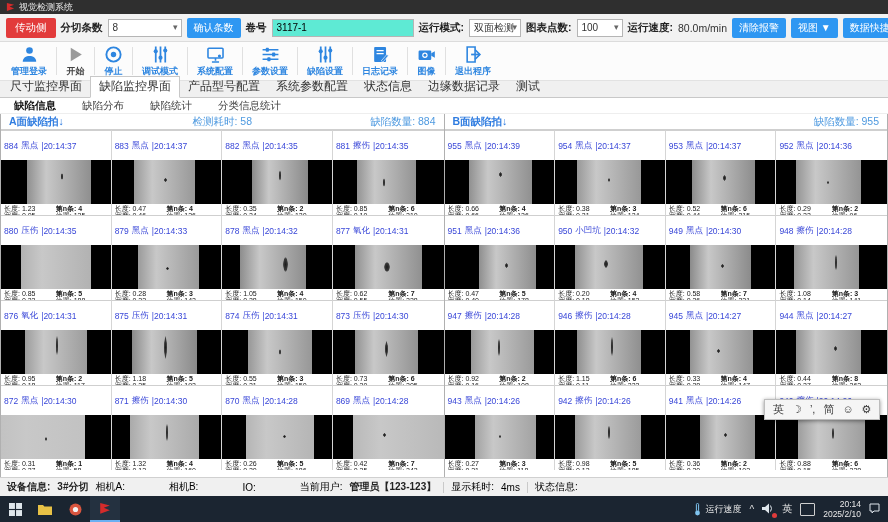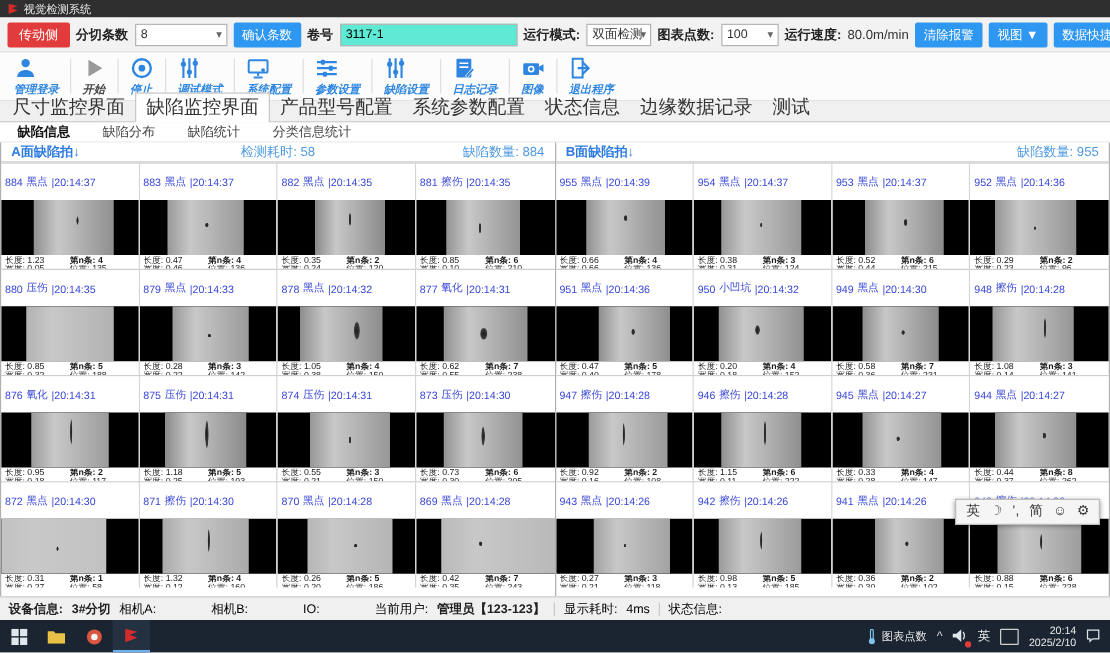--- a/index.html
+++ b/index.html
@@ -17,29 +17,29 @@
   .sel{background:#fff;border:1px solid #b5b5b5;padding:1px 16px 1px 4px;font-size:10px;color:#333;
        position:relative;min-width:30px;height:14px;line-height:14px;cursor:pointer;}
   .sel::after{content:"▾";position:absolute;right:3px;top:0;font-size:9px;color:#666;}
   .btn-blue{background:#2e97f2;color:#fff;padding:3px 7px;border-radius:2px;font-size:10px;cursor:pointer;}
   .txtinput{border:1px solid #b5b5b5;background:#5eead4;padding:2px 4px;width:148px;font-size:10px;
             font-family:"Liberation Sans",sans-serif;height:12px;}
   .speedval{color:#333;font-size:10.5px;}
   
   .toolrow{height:38px;background:#fcfcfc;border-bottom:1px solid #e2e2e2;display:flex;
            align-items:center;padding:0 2px;}
-  .tool{display:flex;flex-direction:column;justify-content:center;
-        padding:0 9px;cursor:pointer;font-style:italic;}
+  .tool{display:flex;flex-direction:column;align-items:center;justify-content:center;
+        padding:0 9px;cursor:pointer;}
   .tool svg{width:19px;height:19px;}
   .tool .tlabel{font-size:9px;color:#2e86e0;font-weight:bold;margin-top:1px;}
   .tool.disabled .tlabel{color:#444;}
   .tsep{width:1px;height:28px;background:#e0e0e0;}
   
   .tabrow{height:16px;background:#f0f0f0;border-bottom:1px solid #c8c8c8;display:flex;
-          align-items:flex-end;padding-left:2px;font-size:15px;}
+          align-items:flex-end;padding-left:2px;font-size:12px;}
   .tab{padding:1px 8px 2px;color:#333;cursor:pointer;}
   .tab.active{background:#fff;border:1px solid #c8c8c8;border-bottom:1px solid #fff;margin-bottom:-1px;}
   .subtabrow{height:15px;background:#fff;display:flex;align-items:center;gap:26px;
              padding-left:14px;font-size:10.5px;border-bottom:1px solid #eee;}
   .subtab{color:#444;cursor:pointer;}
   .subtab.active{font-weight:bold;color:#111;}
   
   .content{height:371px;display:flex;}
   .panel{flex:1;border:1px solid #b0b0b0;border-top:none;overflow:hidden;}
   .panel+.panel{border-left:none;}
@@ -1208,21 +1208,21 @@
           <path d="M1 0 L9 2 L4 4 L9 6 L1 9 Z" fill="#d42b2b"></path>
         </svg>
       </div>
     </div>
     <div class="tb-right">
       <div class="tb-weather">
         <svg width="7" height="13" viewBox="0 0 7 13">
           <rect x="2.4" y="0.5" width="2.2" height="8" rx="1" fill="none" stroke="#7fc4ef" stroke-width="1"></rect>
           <circle cx="3.5" cy="10" r="2.4" fill="#7fc4ef"></circle>
         </svg>
-        <span>图表点数</span>
+        <span>运行速度</span>
       </div>
       <span class="tb-caret">^</span>
       <span class="vol">
         <svg width="12" height="11" viewBox="0 0 12 11">
           <path d="M0 4h3l4-3.5v10L3 7H0z" fill="#dfe6ec"></path>
           <path d="M8.5 2.5q2 3 0 6" stroke="#dfe6ec" stroke-width="1" fill="none"></path>
         </svg>
         <span class="dot"></span>
       </span>
       <span class="tb-lang">英</span>

